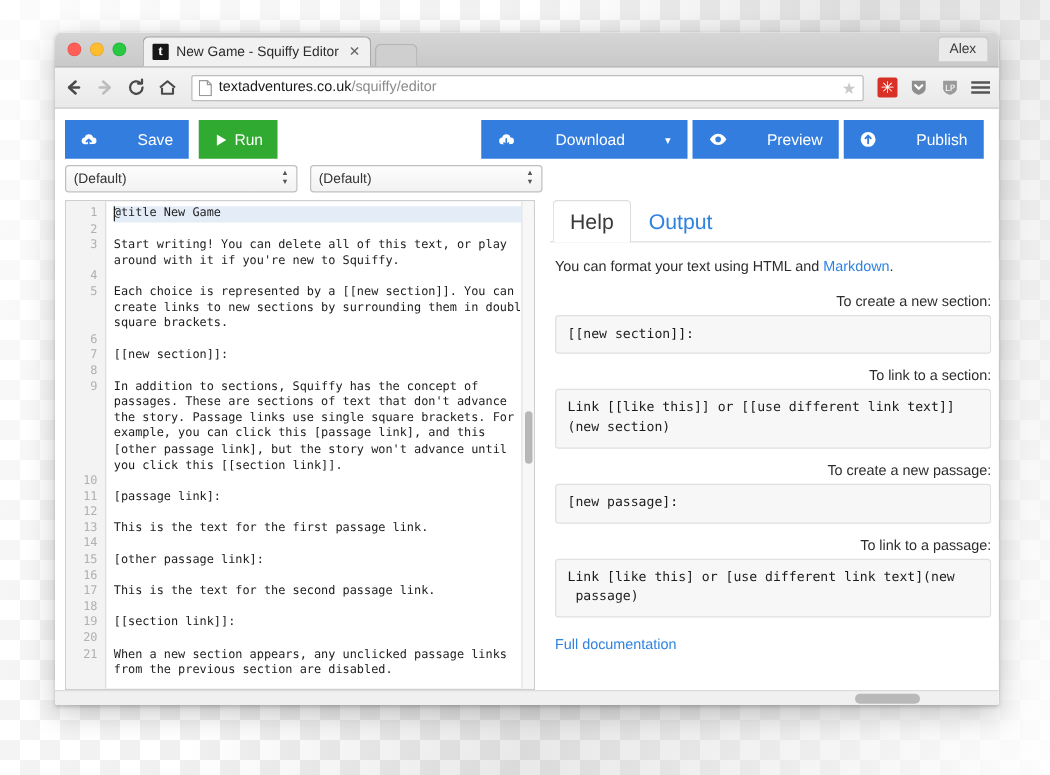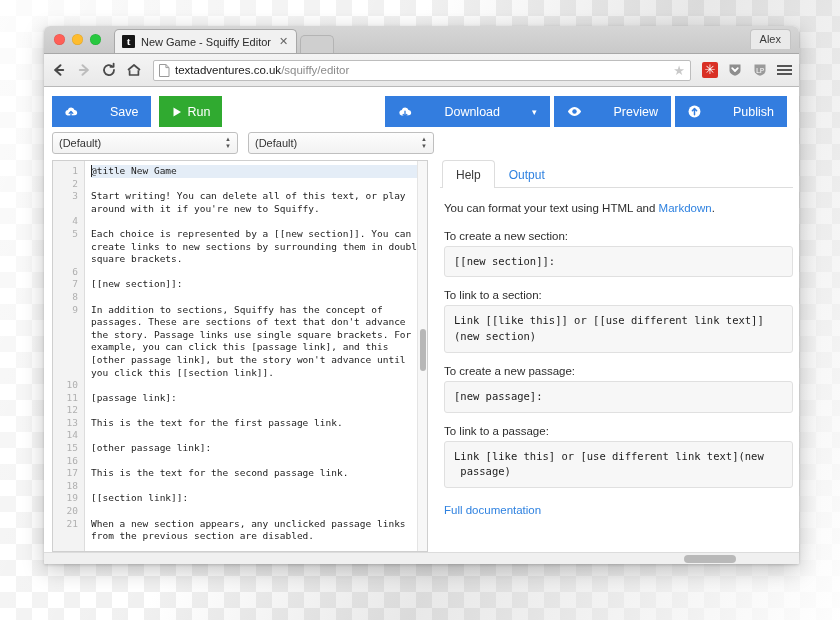--- a/index.html
+++ b/index.html
@@ -245,38 +245,38 @@
   .help-panel {
     flex: 1 1 auto;
     margin-left: 12px;
     display: flex; flex-direction: column;
     min-width: 0;
     padding-right: 6px;
     position: relative;
   }
   .tabs { display: flex; border-bottom: 1px solid #ddd; padding-left: 2px; flex: 0 0 auto; }
   .tabs .t {
-    font-size: 12px;
+    font-size: 17px;
     padding: 7px 13px 6px;
     color: #2f82e0;
     cursor: pointer;
     border: 1px solid transparent;
     border-bottom: none;
     margin-bottom: -1px;
     border-radius: 4px 4px 0 0;
   }
   .tabs .t.active {
     color: #3a3a3a;
     border-color: #ddd;
     background: #fff;
   }
   .help-body { padding: 11px 0 0 4px; overflow: hidden; flex: 1 1 auto; }
   .help-p { font-size: 11.5px; color: #2d2d2d; margin: 0 0 13px 0; line-height: 1.45; }
   .help-p a, .doclink { color: #2f82e0; text-decoration: none; }
-  .help-label { font-size: 11.5px; color: #2d2d2d; margin: 0 0 4px 0; }
+  .help-label { font-size: 11.5px; color: #2d2d2d; margin: 0 0 4px 0; text-align: right; }
   .codebox {
     border: 1px solid #e0e0e0;
     background: #f7f7f7;
     border-radius: 3px;
     padding: 7px 9px;
     margin: 0 0 12px 0;
     font-family: "DejaVu Sans Mono", monospace;
     font-size: 10.5px;
     color: #1c1c1c;
     line-height: 1.5;

